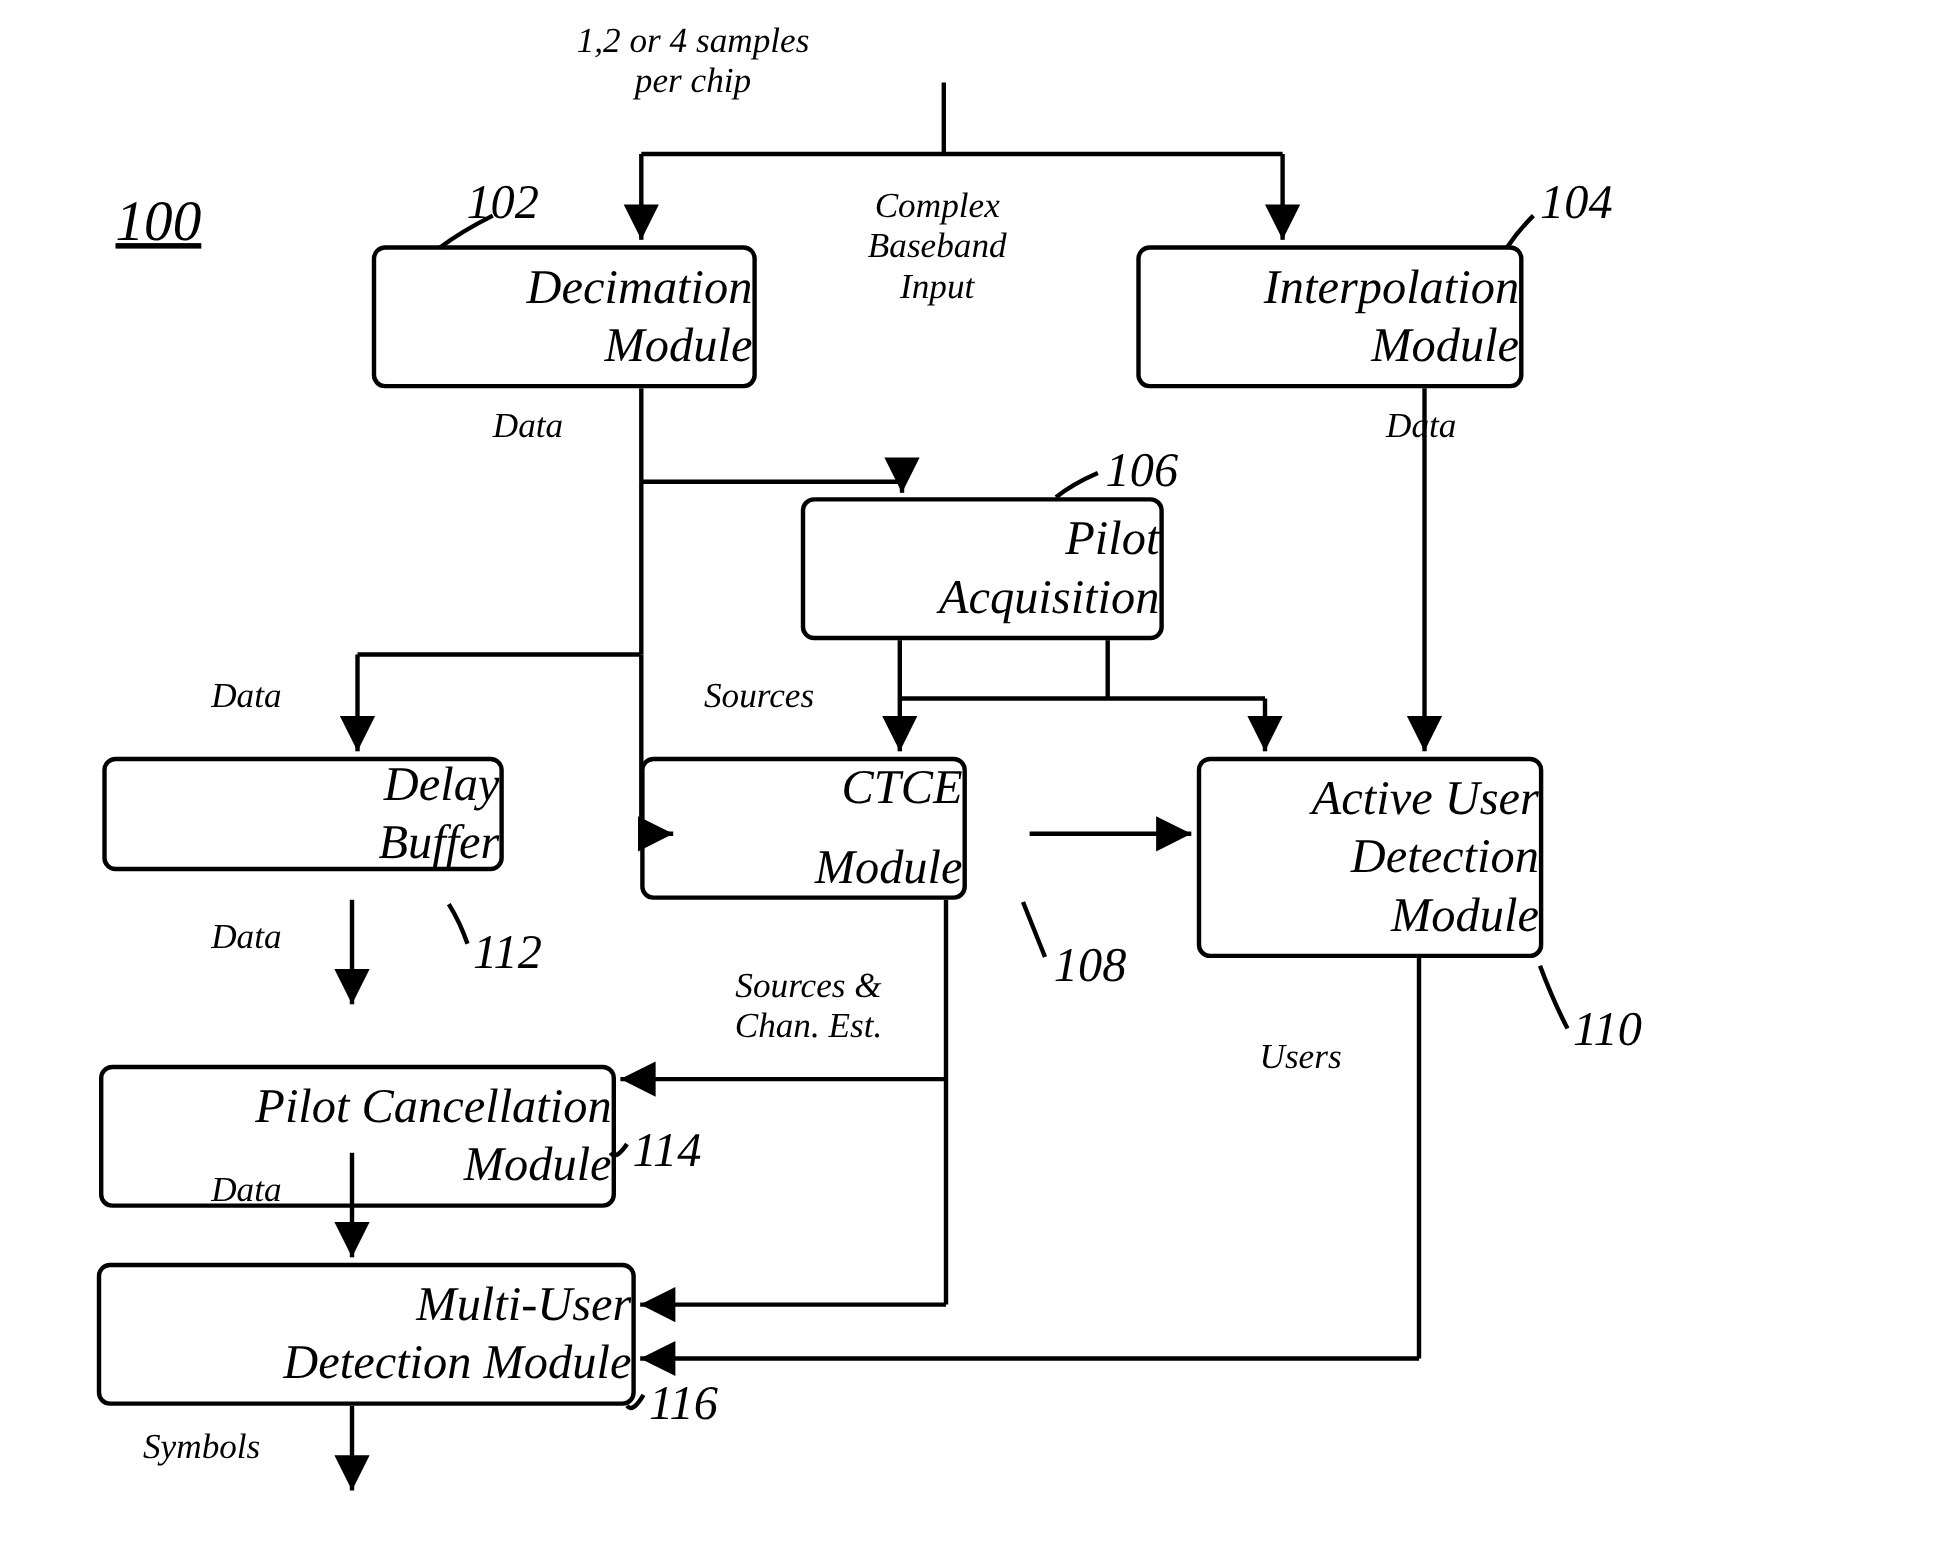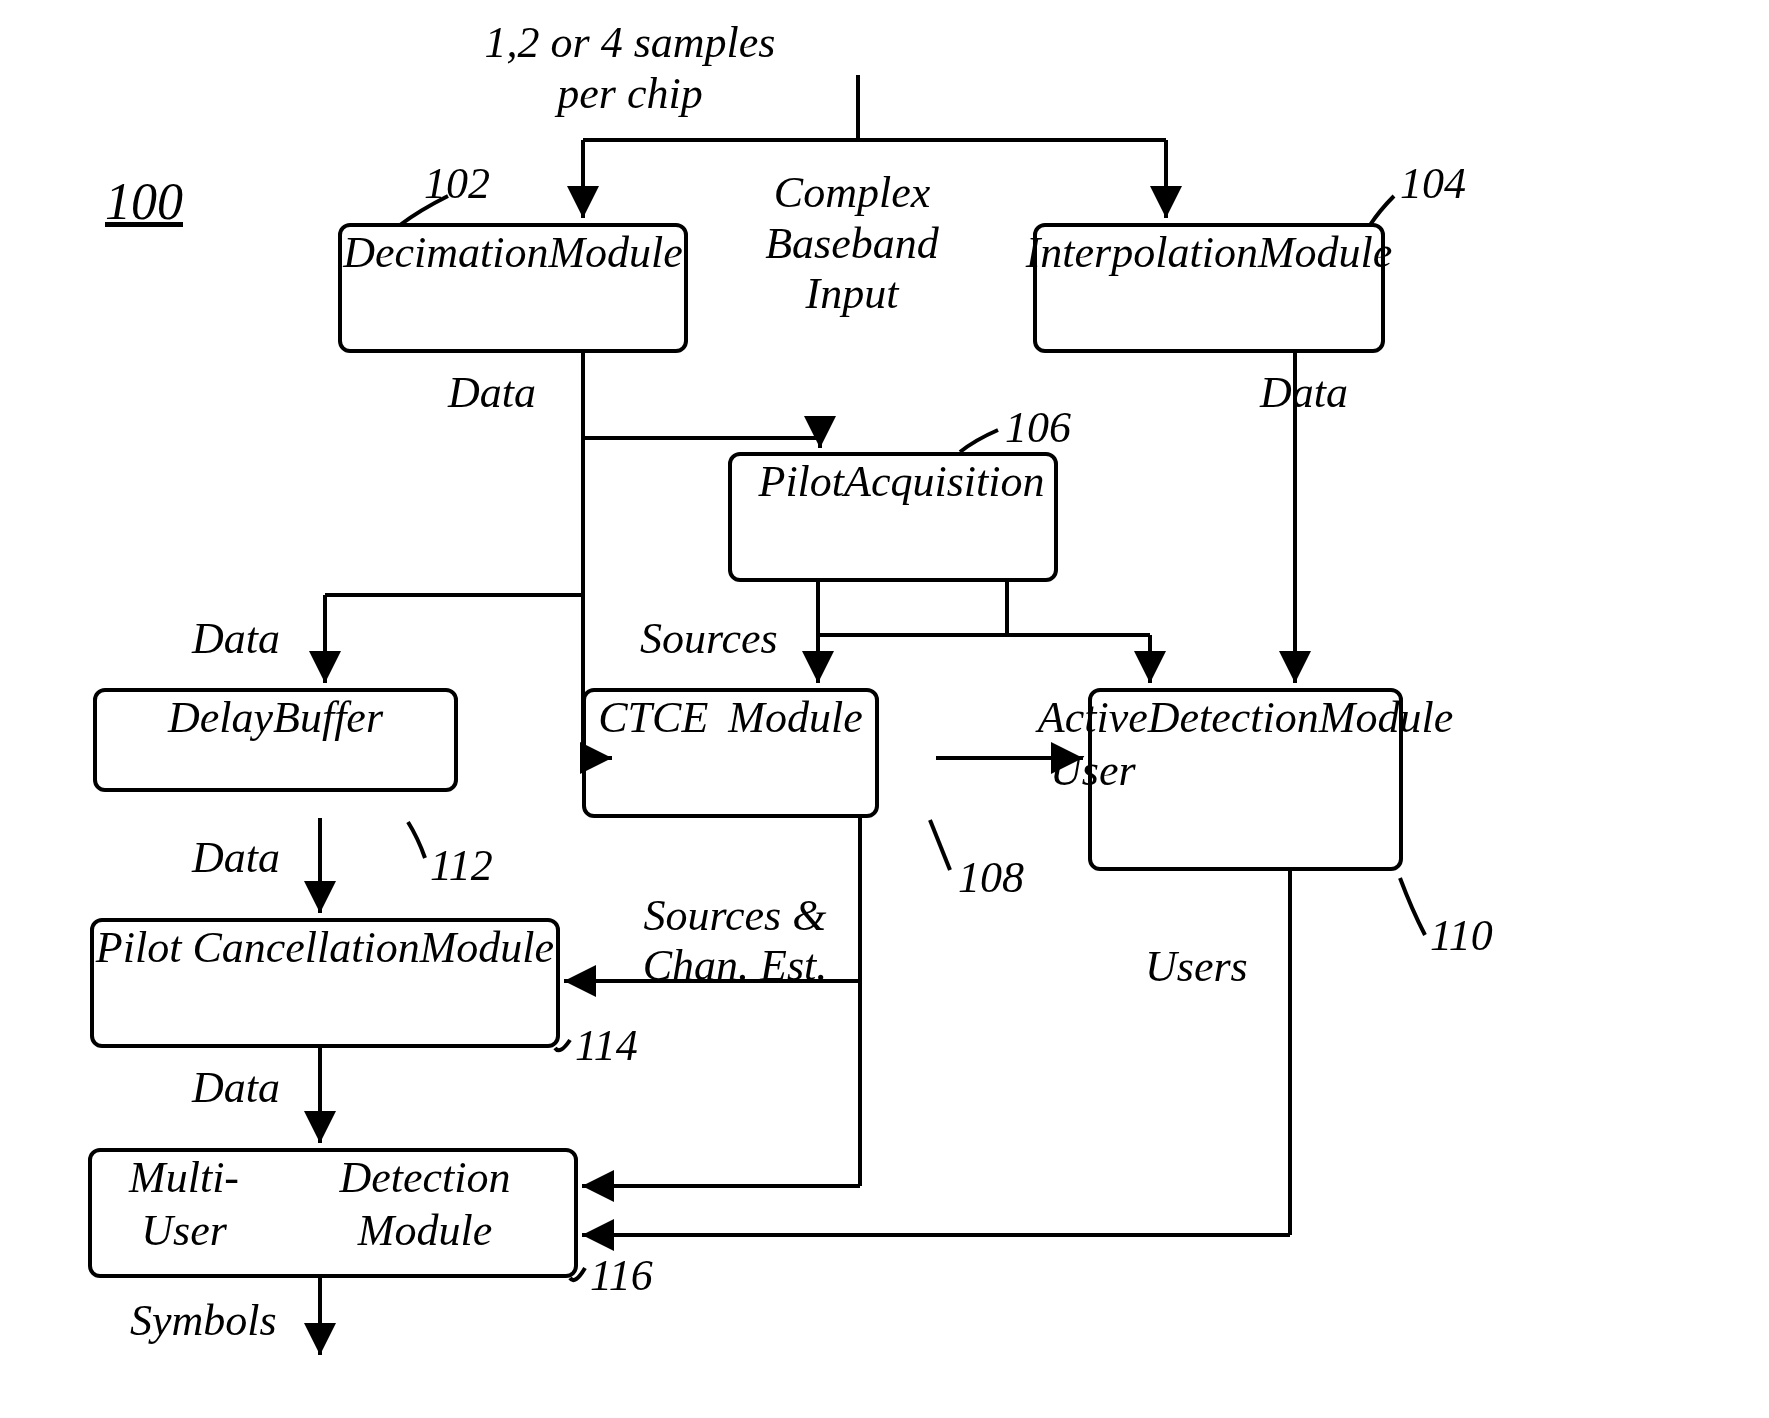--- a/index.html
+++ b/index.html
@@ -13,31 +13,32 @@
       width: 1769px;
       height: 1418px;
       position: relative;
     }
     .box {
       position: absolute;
       border: 4px solid black;
       border-radius: 12px;
       background: white;
       display: flex;
+      flex-direction: column;
       justify-content: center;
-      align-items: flex-start;
+      align-items: flex-end;
       font-style: italic;
       font-size: 44px;
       line-height: 1.2;
       text-align: center;
     }
     .label {
       position: absolute;
       font-style: italic;
-      font-size: 44px;
+      font-size: 32px;
       text-align: center;
       line-height: 1.15;
     }
     .ref-label {
       position: absolute;
       font-style: italic;
       font-size: 44px;
     }
     .fig-label {
       position: absolute;
@@ -106,21 +107,21 @@
   <div>Module</div>
 </div>
 <div class="ref-label" style="left:1430px; top:910px;">110</div>
 
 <div class="box" style="left:93px; top:688px; width:365px; height:104px;">
   <div>Delay</div>
   <div>Buffer</div>
 </div>
 <div class="ref-label" style="left:430px; top:840px;">112</div>
 
-<div class="box" style="left:90px; top:918px; width:470px; height:130px;">
+<div class="box" style="left:90px; top:968px; width:470px; height:130px;">
   <div>Pilot Cancellation</div>
   <div>Module</div>
 </div>
 <div class="ref-label" style="left:575px; top:1020px;">114</div>
 
 <div class="box" style="left:88px; top:1148px; width:490px; height:130px;">
   <div>Multi-User</div>
   <div>Detection Module</div>
 </div>
 <div class="ref-label" style="left:590px; top:1250px;">116</div>

